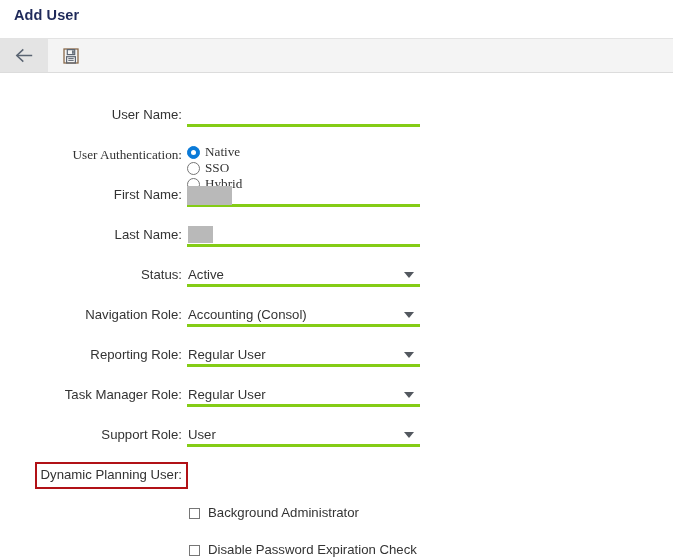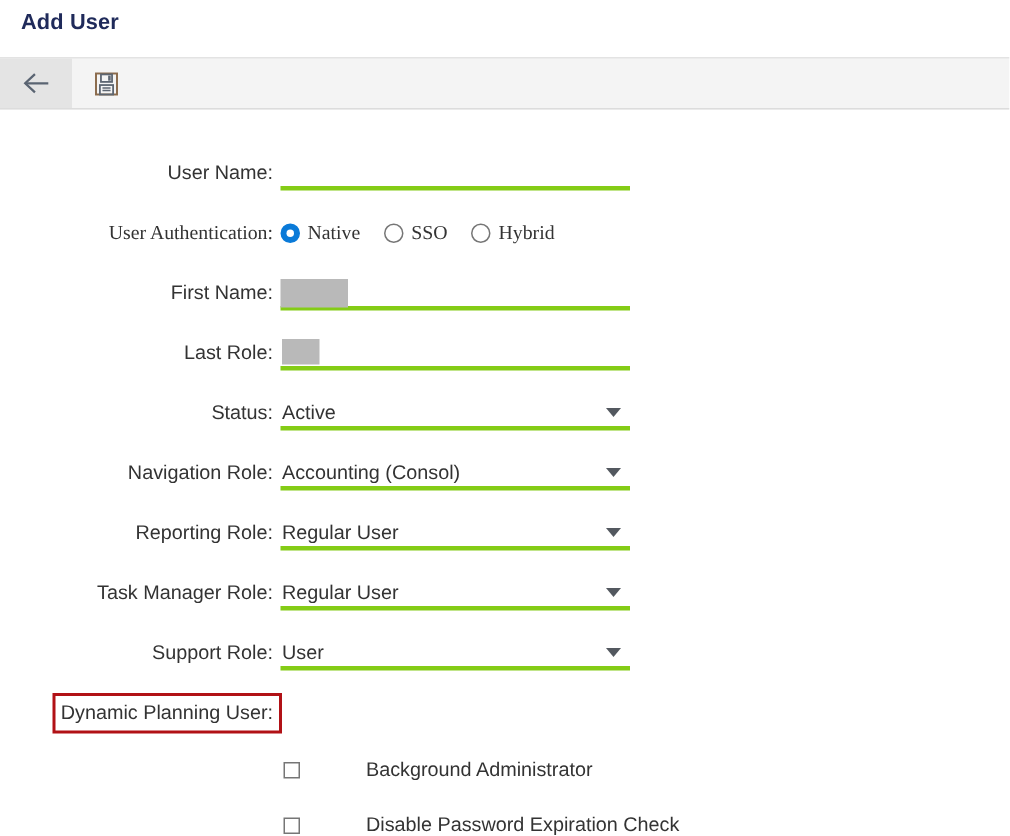--- a/index.html
+++ b/index.html
@@ -136,21 +136,22 @@
   .redact.first { left: 0px;  width: 45px; height: 19px; }
   .redact.last  { left: 1px;  width: 25px; height: 17px; }
 
   
   .radio-group {
     position: absolute;
     left: 187px;
     top: 0;
     height: 22px;
     display: flex;
-    align-items: center;
+    align-items: flex-start;
+    flex-direction: column;
   }
   .radio-item {
     display: flex;
     align-items: center;
     margin-right: 16px;
     cursor: pointer;
     font-size: 13.2px;
     color: #333333;
     white-space: nowrap;
   }
@@ -184,21 +185,20 @@
   }
 
   
   .check-row {
     position: absolute;
     left: 189px;
     height: 20px;
     display: flex;
     align-items: center;
     cursor: pointer;
-    gap: 36px;
   }
   .cbx {
     width: 11px;
     height: 11px;
     border: 1px solid #767676;
     background: #ffffff;
     box-sizing: border-box;
     margin-right: 8px;
     flex: none;
   }
@@ -281,21 +281,21 @@
     <div class="lbl">First Name:</div>
     <div class="ctrl">
       <div class="uline">
         <span class="redact first"></span>
         <span class="val"></span>
       </div>
     </div>
   </div>
 
   <div class="row" style="top:151px;">
-    <div class="lbl">Last Role:</div>
+    <div class="lbl">Last Name:</div>
     <div class="ctrl">
       <div class="uline">
         <span class="redact last"></span>
         <span class="val"></span>
       </div>
     </div>
   </div>
 
   <div class="row" style="top:191px;">
     <div class="lbl">Status:</div>

